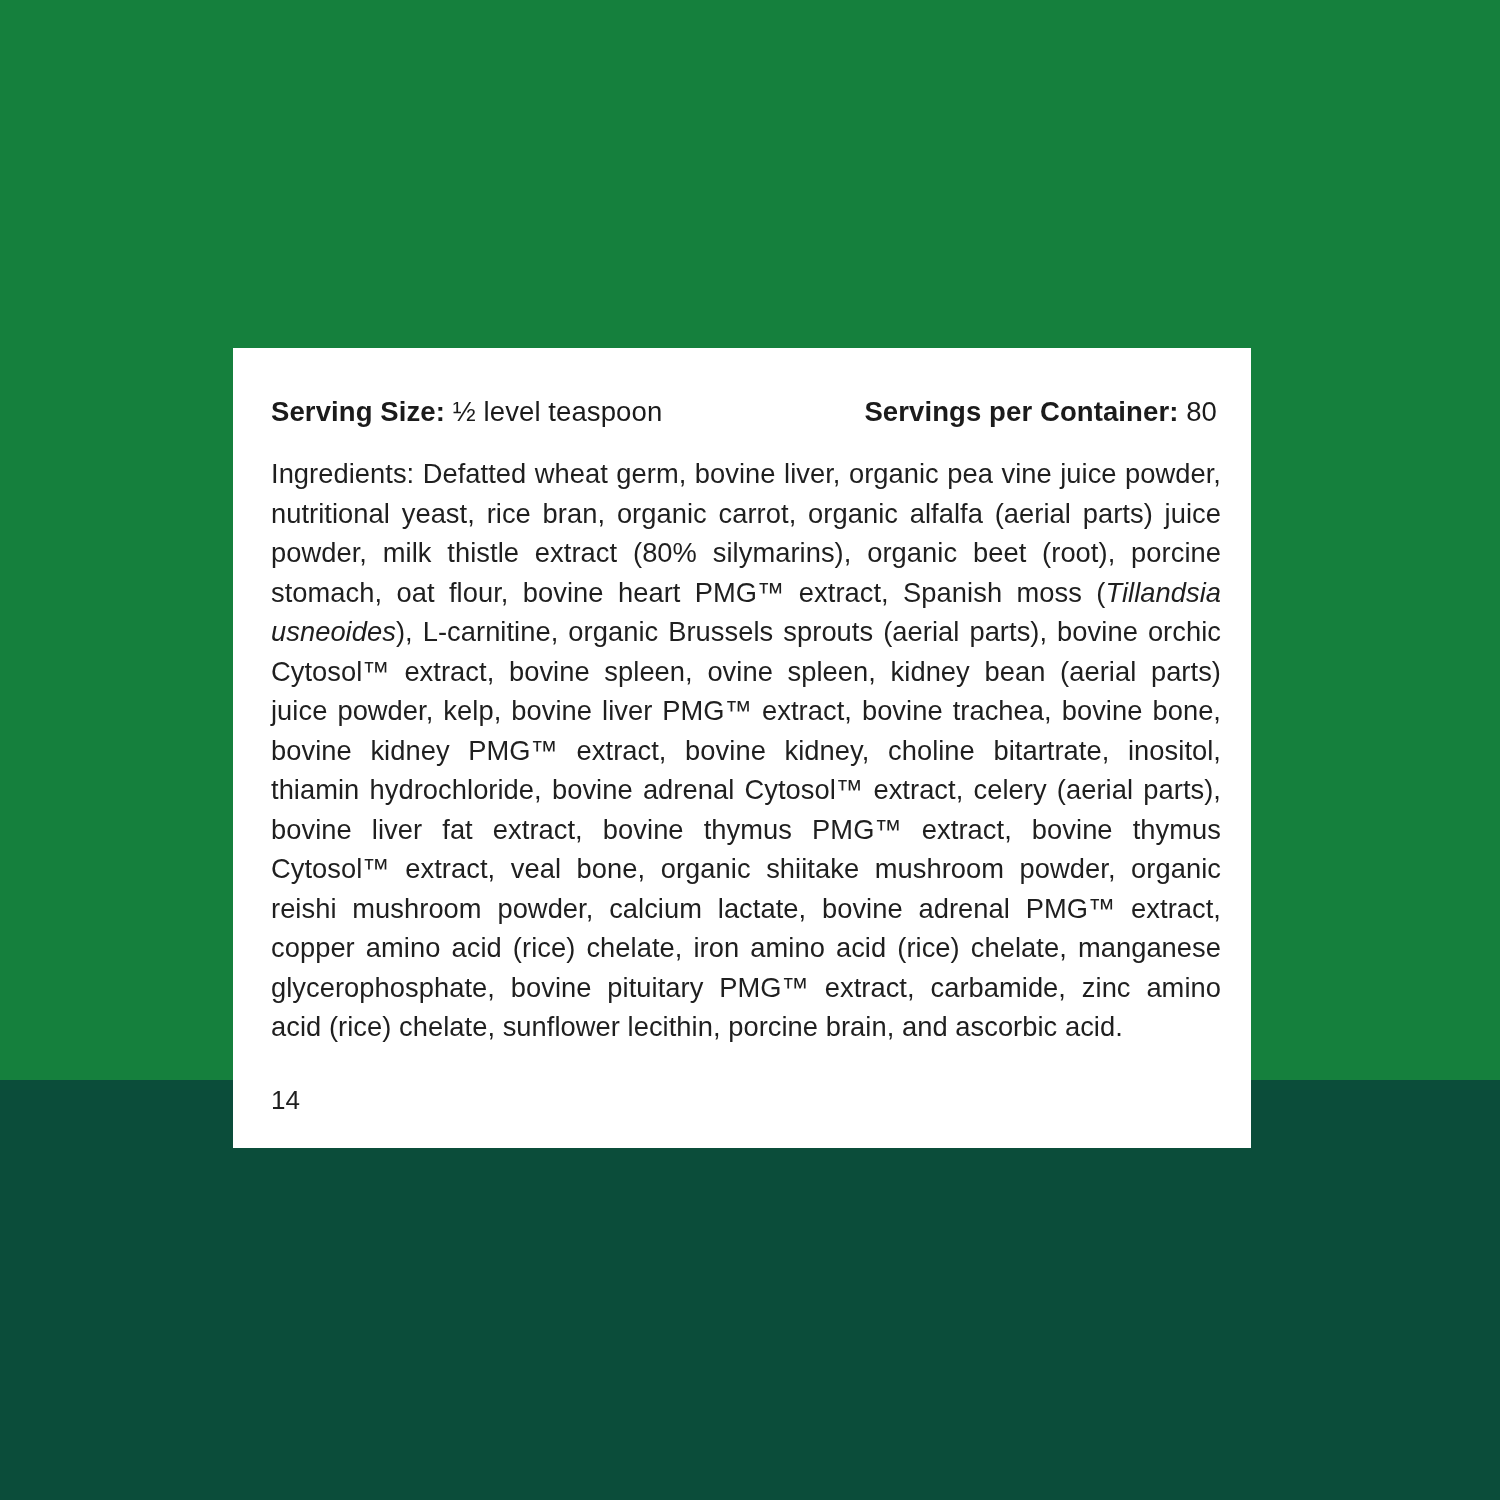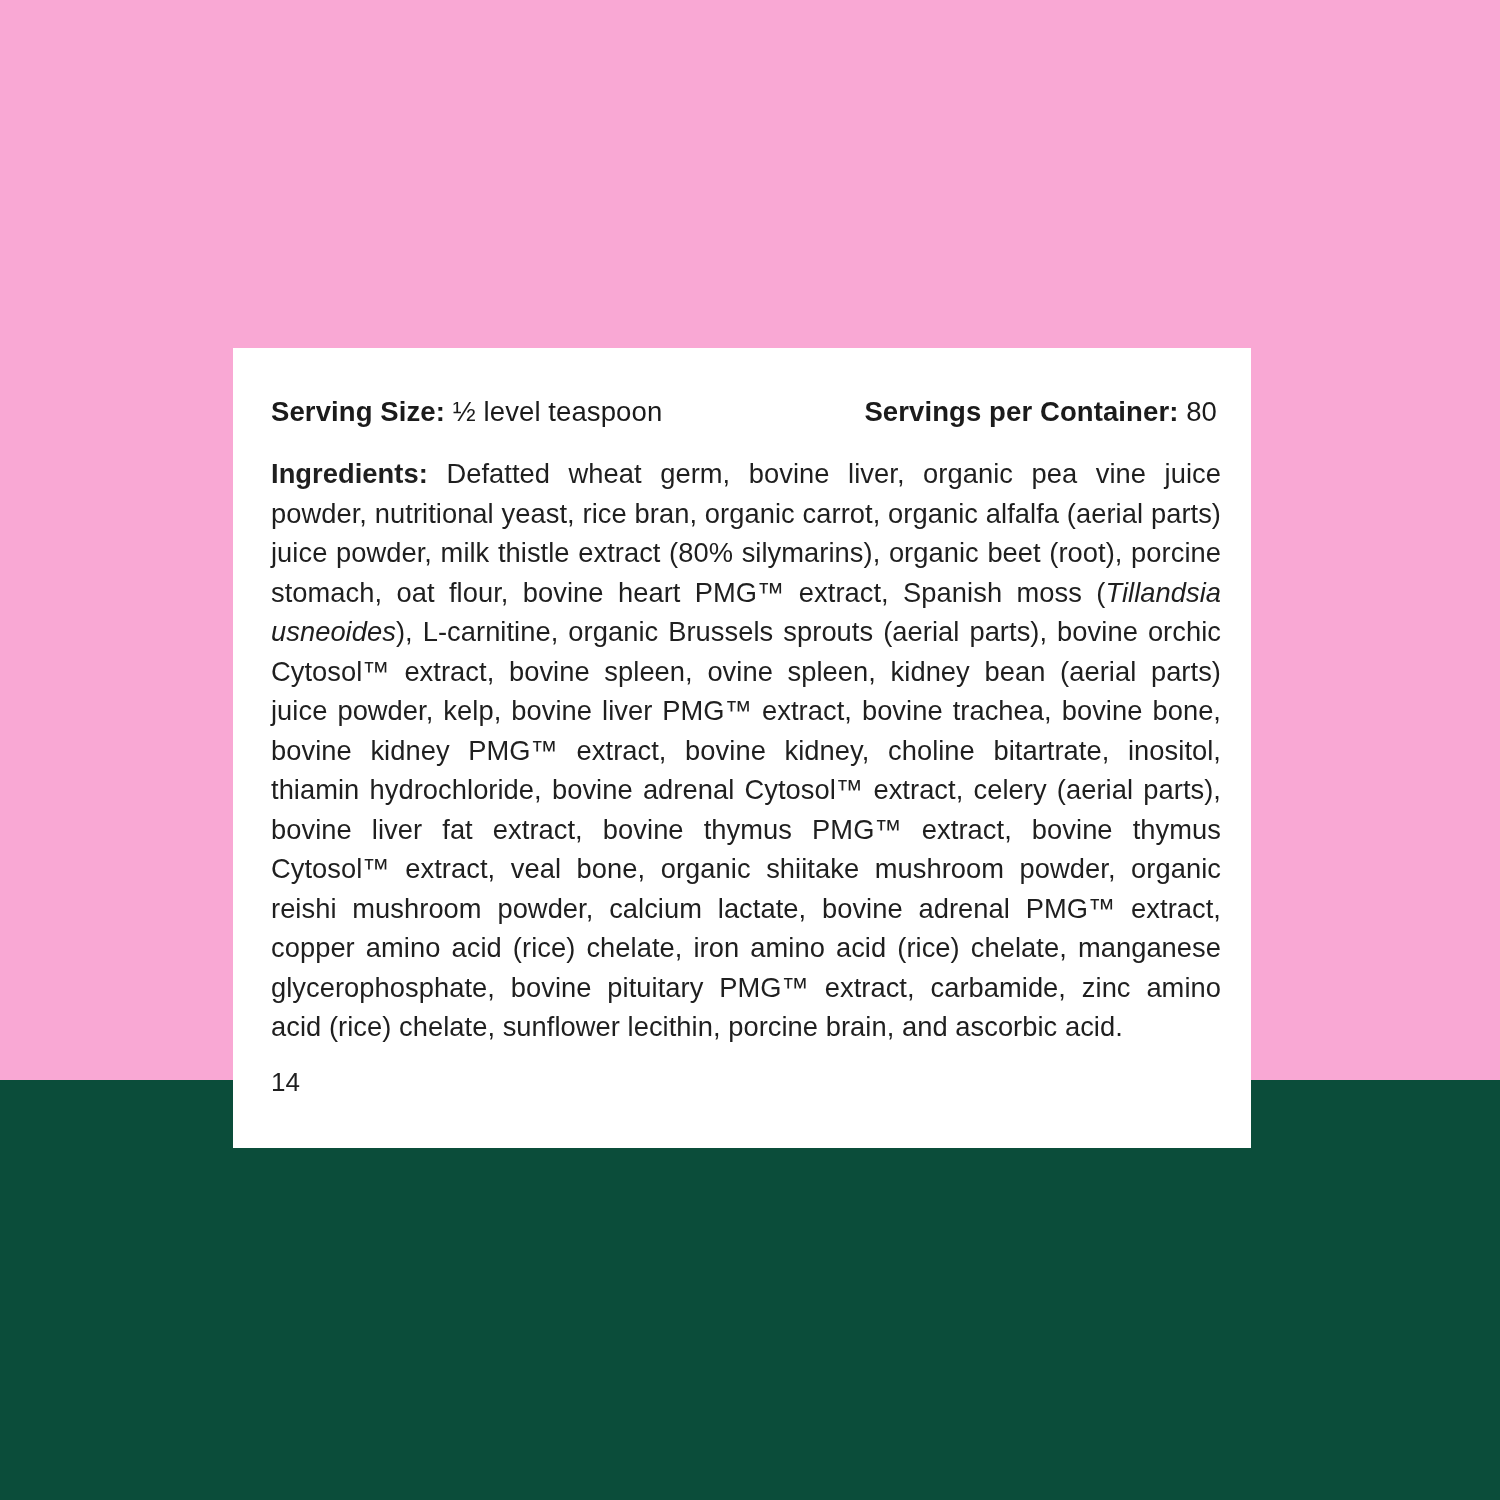--- a/index.html
+++ b/index.html
@@ -10,21 +10,21 @@
     width: 1500px;
     height: 1500px;
     background: #0b4d3a;
     font-family: "Liberation Sans", sans-serif;
     overflow: hidden;
   }
   .page {
     position: relative;
     width: 1500px;
     height: 1080px;
-    background: #f9a8d4;
+    background: #15803d;
   }
   .label-card {
     position: absolute;
     left: 233px;
     top: 348px;
     width: 1018px;
     height: 800px;
     background: #ffffff;
     box-sizing: border-box;
     padding: 42px 28px 0 38px;
@@ -52,27 +52,27 @@
     margin-top: 26px;
     font-size: 27.3px;
     line-height: 39.5px;
     color: #1f1f1f;
     text-align: justify;
     text-justify: inter-word;
     padding-right: 2px;
     letter-spacing: 0.05px;
   }
   .ingredients b {
-    font-weight: 700;
+    font-weight: 400;
   }
   .ingredients i {
     font-style: italic;
   }
   .page-number {
-    margin-top: 20px;
+    margin-top: 38px;
     font-size: 26px;
     color: #1f1f1f;
   }
 </style>
 </head>
 <body>
 
 <div class="page">
   <div class="label-card">
 

